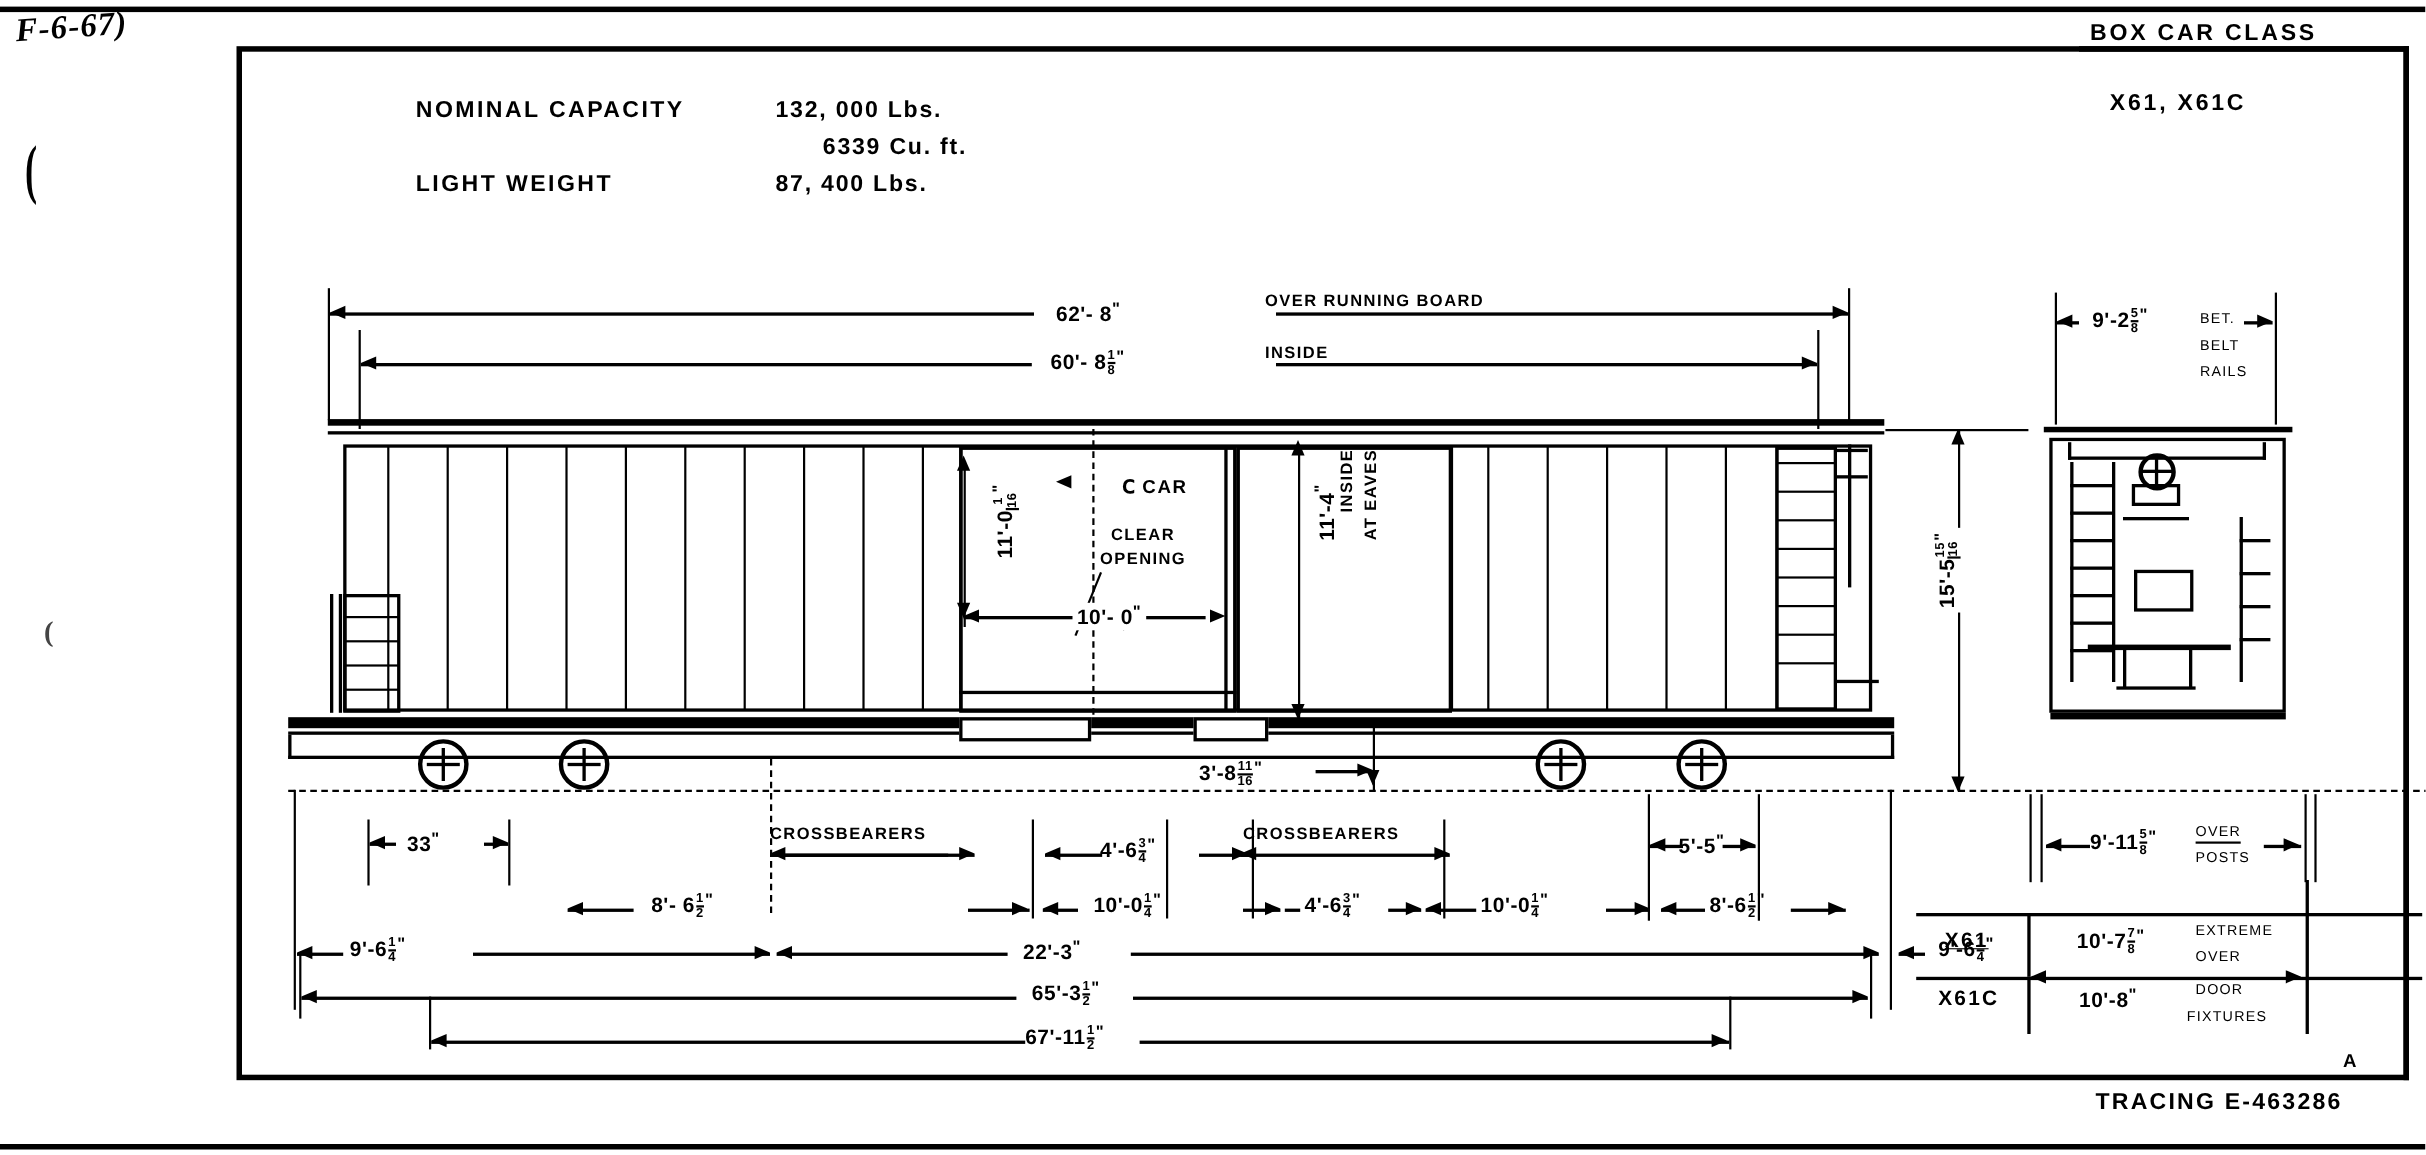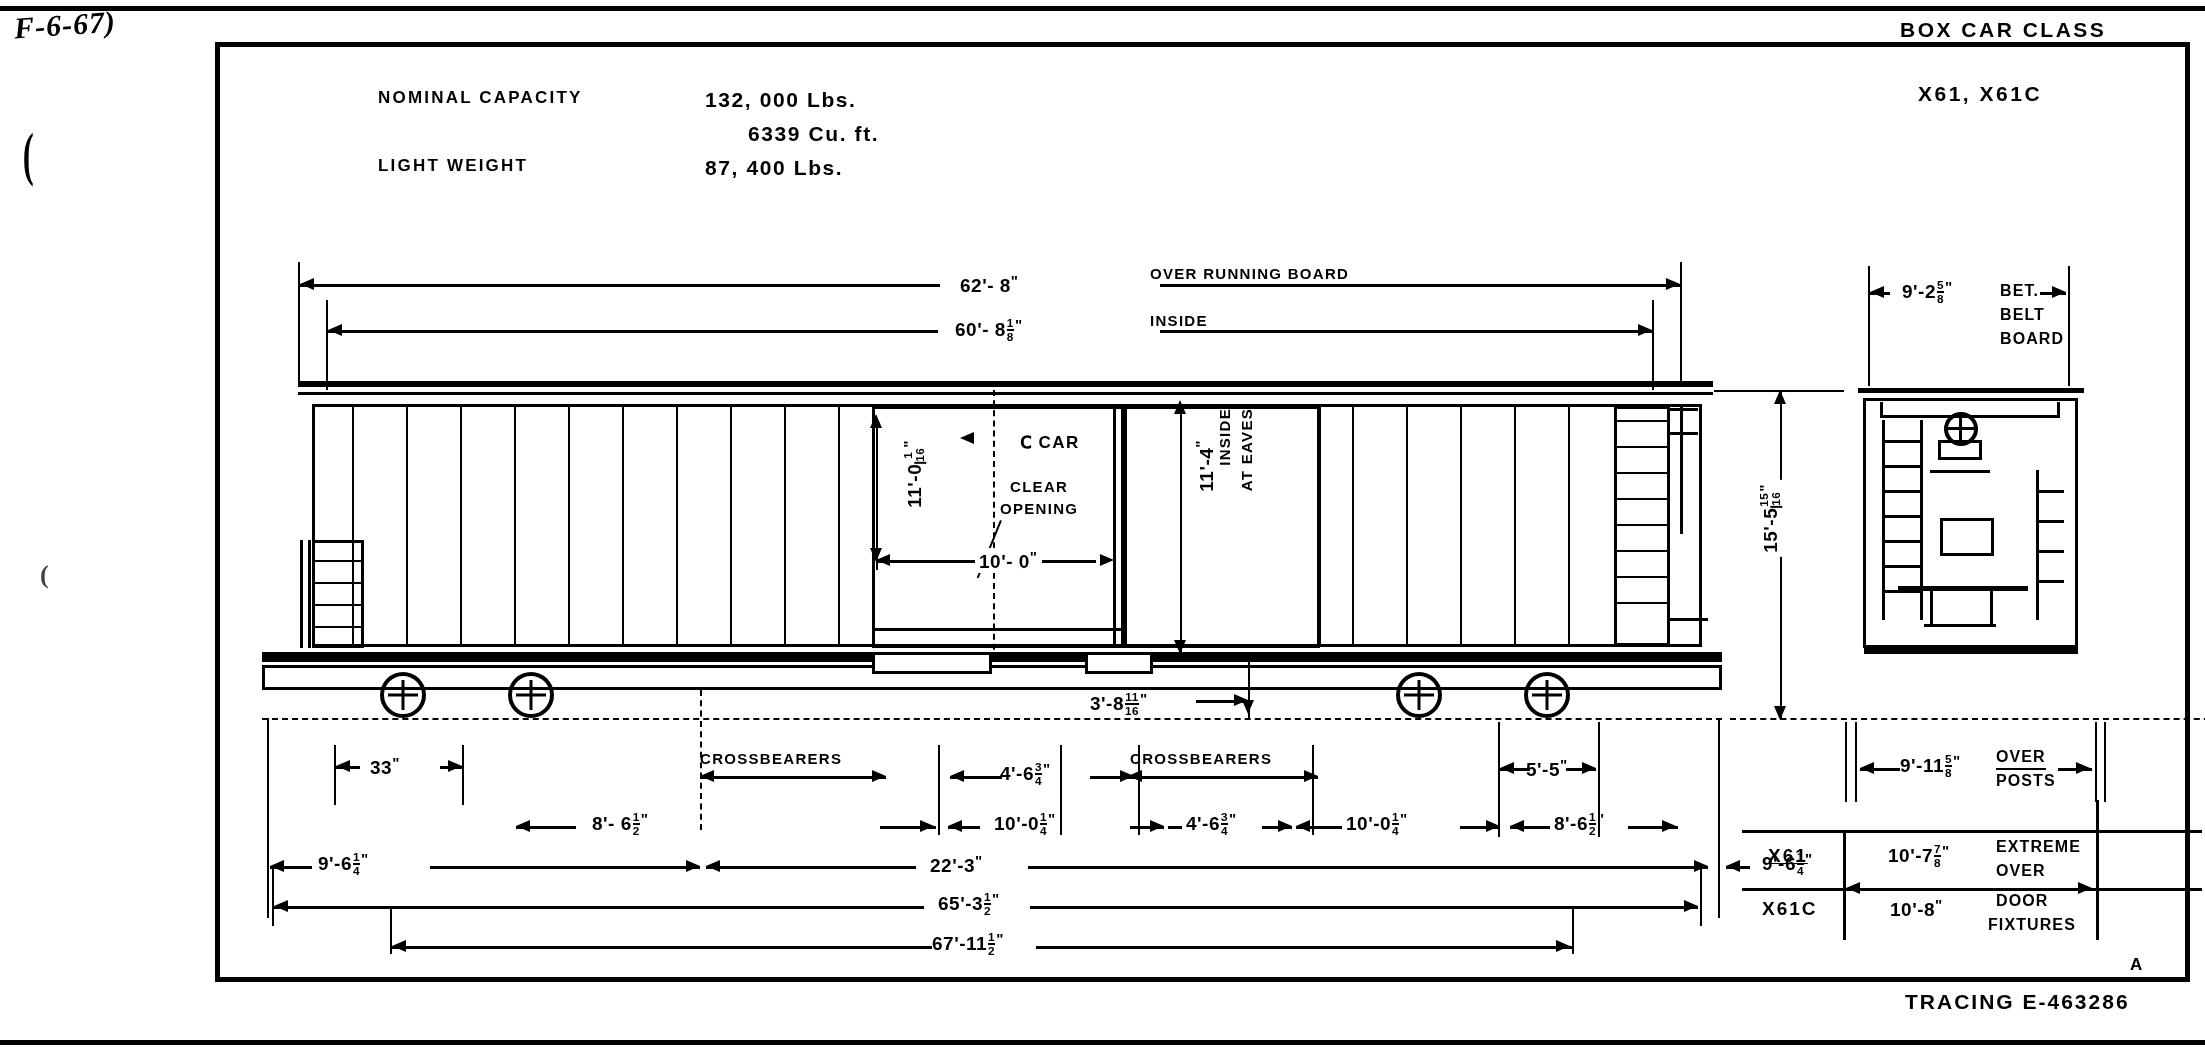--- a/index.html
+++ b/index.html
@@ -22,21 +22,21 @@
   
   #hand-code{left:14px;top:8px;font-family:"Liberation Serif",serif;
              font-style:italic;font-weight:bold;font-size:30px;
              transform:rotate(-4deg);}
   #hand-paren{left:18px;top:120px;font-family:"Liberation Serif",serif;
               font-weight:bold;font-size:60px;transform:scaleX(0.55);}
   #hand-tick{left:40px;top:560px;font-family:"Liberation Serif",serif;
              font-size:26px;color:#444;}
 
   
-  .hdr{font-size:17px;font-weight:bold;letter-spacing:2.2px;}
+  .hdr{font-size:21px;font-weight:bold;letter-spacing:2.2px;}
   .val{font-size:21px;font-weight:bold;letter-spacing:1.6px;}
   #lbl-cap{left:378px;top:88px;}
   #lbl-lw{left:378px;top:156px;}
   #v-cap{left:705px;top:88px;}
   #v-cu{left:748px;top:122px;}
   #v-lw{left:705px;top:156px;}
 
   #box-car-class{left:1900px;top:18px;font-size:21px;font-weight:bold;letter-spacing:2.5px;}
   #car-class-val{left:1918px;top:82px;font-size:21px;font-weight:bold;letter-spacing:2.5px;}
 
@@ -45,21 +45,21 @@
   .vl{position:absolute;background:#000;width:2px;}
   .hl3{position:absolute;background:#000;height:3px;}
   .vl3{position:absolute;background:#000;width:3px;}
   .hl5{position:absolute;background:#000;height:5px;}
 
   .dash{position:absolute;height:0;border-top:2px dashed #000;}
   .vdash{position:absolute;width:0;border-left:2px dashed #000;}
 
   .dimtxt{position:absolute;white-space:nowrap;font-size:19px;font-weight:bold;letter-spacing:0.5px;}
   .small{font-size:15px;font-weight:bold;letter-spacing:1.3px;}
-  .tiny{font-size:16px;font-weight:bold;letter-spacing:1.1px;}
+  .tiny{font-size:13px;font-weight:normal;letter-spacing:1.1px;}
 
   
   .arl,.arr{position:absolute;width:0;height:0;border-top:6px solid transparent;
             border-bottom:6px solid transparent;}
   .arl{border-right:14px solid #000;}
   .arr{border-left:14px solid #000;}
   .aru{position:absolute;width:0;height:0;border-left:6px solid transparent;
        border-right:6px solid transparent;border-bottom:14px solid #000;}
   .ard{position:absolute;width:0;height:0;border-left:6px solid transparent;
        border-right:6px solid transparent;border-top:14px solid #000;}
@@ -423,21 +423,21 @@
 <div class="vl" style="left:2068px;top:266px;height:120px;"></div>
 <div class="hl3" style="left:1870px;top:292px;width:20px;"></div>
 <div class="arl" style="left:1870px;top:286px;"></div>
 <div class="hl3" style="left:2040px;top:292px;width:26px;"></div>
 <div class="arr" style="left:2052px;top:286px;"></div>
 <div class="dimtxt" style="left:1902px;top:278px;">
   <span>9'-2</span><span class="fr"><span class="n">5</span><span class="d">8</span></span><span class="in">"</span>
 </div>
 <div class="tiny" style="position:absolute;left:2000px;top:282px;">BET.</div>
 <div class="tiny" style="position:absolute;left:2000px;top:306px;">BELT</div>
-<div class="tiny" style="position:absolute;left:2000px;top:330px;">BOARD</div>
+<div class="tiny" style="position:absolute;left:2000px;top:330px;">RAILS</div>
 
 <div class="hl" style="left:1714px;top:390px;width:130px;"></div>
 <div class="vl" style="left:1780px;top:390px;height:330px;"></div>
 <div class="aru" style="left:1774px;top:390px;"></div>
 <div class="ard" style="left:1774px;top:706px;"></div>
 <div class="dimtxt" style="left:1756px;top:480px;writing-mode:vertical-rl;transform:rotate(180deg);background:#fff;padding:4px 0;">
   <span>15'-5</span><span class="fr"><span class="n">15</span><span class="d">16</span></span><span class="in">"</span>
 </div>
 
 <div class="vl" style="left:1845px;top:722px;height:80px;"></div>

